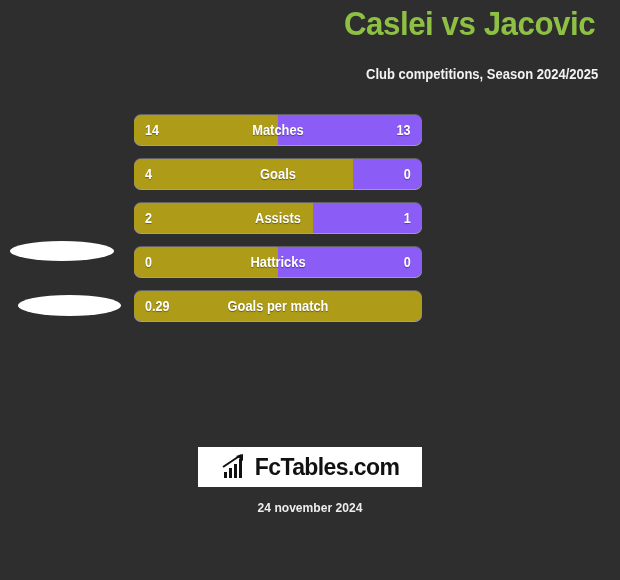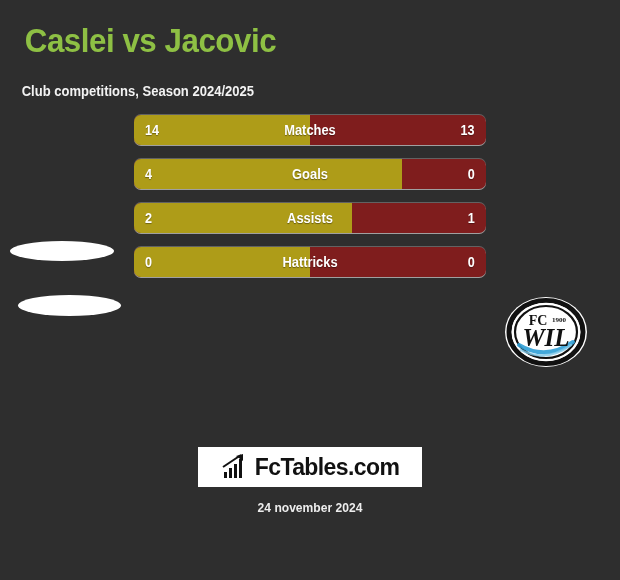--- a/index.html
+++ b/index.html
@@ -11,22 +11,22 @@
     height: 580px;
     background: #2e2e2e;
     font-family: "Liberation Sans", "DejaVu Sans", sans-serif;
     overflow: hidden;
     position: relative;
   }
 
   
   .header {
     width: 100%;
-    text-align: left;
-    padding-top: 20px;
+    text-align: right;
+    padding-top: 3px;
     box-sizing: border-box;
   }
   .title {
     color: #8ec044;
     font-size: 34px;
     font-weight: bold;
     line-height: 40px;
     letter-spacing: -0.5px;
     font-stretch: condensed;
     transform: scaleX(0.92);
@@ -58,26 +58,26 @@
 
   .bars {
     position: absolute;
     left: 134px;
     top: 0;
     width: 352px;
   }
 
   .stat-row {
     position: relative;
-    width: 352px;
+    width: 288px;
     height: 30px;
     margin-bottom: 14px;
     border-radius: 7px;
     overflow: hidden;
-    background: #7f1d1d;
+    background: #8b5cf6;
     box-shadow: 0 1px 0 rgba(255,255,255,0.55), 0 -1px 0 rgba(255,255,255,0.25);
   }
   .stat-row .fill-left {
     position: absolute;
     left: 0;
     top: 0;
     bottom: 0;
     background: #ae9c18;
   }
   .stat-row.full .fill-left {
@@ -179,33 +179,20 @@
 <div class="header">
   <div class="title">Caslei vs Jacovic</div>
   <div class="subtitle">Club competitions, Season 2024/2025</div>
 </div>
 
 <div class="compare-area">
 
   <div class="placeholder-ellipse" id="ph-1"></div>
   <div class="placeholder-ellipse" id="ph-2"></div>
 
-  <div class="crest">
-    <svg viewBox="0 0 86 74" width="86" height="74">
-      <ellipse cx="43" cy="37" rx="41" ry="35" fill="#ffffff"></ellipse>
-      <ellipse cx="43" cy="37" rx="37" ry="31.5" fill="none" stroke="#111111" stroke-width="5"></ellipse>
-      <ellipse cx="43" cy="37" rx="31" ry="26" fill="none" stroke="#111111" stroke-width="2.2"></ellipse>
-      <ellipse cx="43" cy="37" rx="33.5" ry="28.5" fill="none" stroke="#ffffff" stroke-width="1.6"></ellipse>
-      <path d="M16 50 q27 16 54 -3" fill="none" stroke="#2f9fd6" stroke-width="4" stroke-linecap="round" opacity="0.9"></path>
-      <path d="M18 55 q25 13 50 -5" fill="none" stroke="#7fc8e8" stroke-width="2.5" stroke-linecap="round" opacity="0.8"></path>
-      <text x="35" y="30" font-family="Liberation Serif, serif" font-size="14" font-weight="bold" fill="#111111" text-anchor="middle">FC</text>
-      <text x="56" y="27" font-family="Liberation Serif, serif" font-size="7" font-weight="bold" fill="#111111" text-anchor="middle">1900</text>
-      <text x="43" y="51" font-family="Liberation Serif, serif" font-size="25" font-style="italic" font-weight="bold" fill="#111111" text-anchor="middle">WIL</text>
-    </svg>
-  </div>
 
   <div class="bars">
       <div class="stat-row">
         <div class="fill-left" style="width: 50%;"></div>
         <div class="val val-left">14</div>
         <div class="label">Matches</div>
         <div class="val val-right">13</div>
       </div>
       <div class="stat-row">
         <div class="fill-left" style="width: 76%;"></div>
@@ -217,20 +204,25 @@
         <div class="fill-left" style="width: 62%;"></div>
         <div class="val val-left">2</div>
         <div class="label">Assists</div>
         <div class="val val-right">1</div>
       </div>
       <div class="stat-row">
         <div class="fill-left" style="width: 50%;"></div>
         <div class="val val-left">0</div>
         <div class="label">Hattricks</div>
         <div class="val val-right">0</div>
+      </div>
+      <div class="stat-row full">
+        <div class="fill-left" style="width: 100%;"></div>
+        <div class="val val-left">0.29</div>
+        <div class="label">Goals per match</div>
       </div>
     </div>
 </div>
 
 <div class="logo-box">
   <svg class="logo-mark" viewBox="0 0 30 26">
     <path d="M3 24 L3 18 L6 18 L6 24 Z" fill="#111111"></path>
     <path d="M8 24 L8 14 L11 14 L11 24 Z" fill="#111111"></path>
     <path d="M13 24 L13 10 L16 10 L16 24 Z" fill="#111111"></path>
     <path d="M18 24 L18 5 L21 5 L21 24 Z" fill="#111111"></path>

